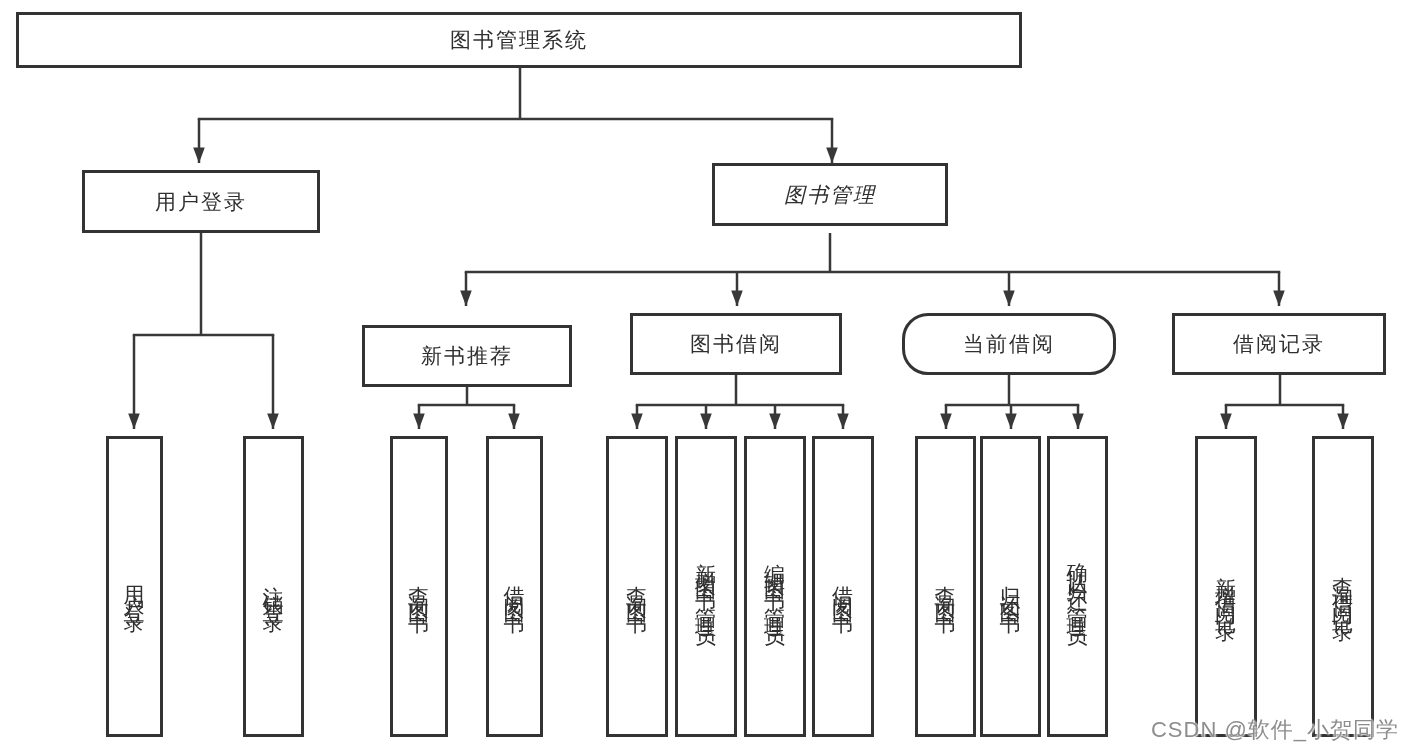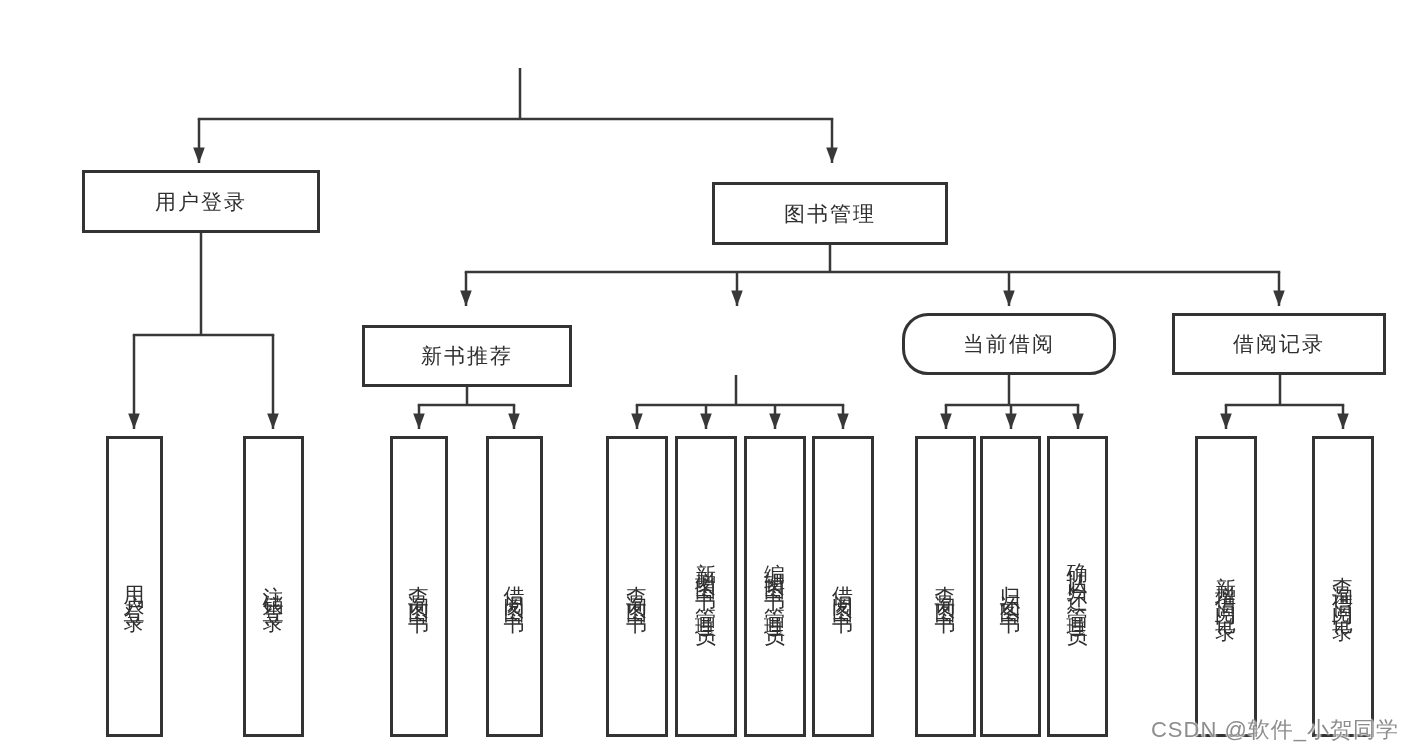--- a/index.html
+++ b/index.html
@@ -35,21 +35,21 @@
     text-orientation: mixed;
     font-size: 21px;
     letter-spacing: 9px;
     line-height: 1;
     color: #2f2f2f;
   }
   
   .n-root   { left: 16px;  top: 12px;  width: 1006px; height: 56px; }
   
   .n-login  { left: 82px;  top: 170px; width: 238px;  height: 63px; }
-  .n-mgmt   { left: 712px; top: 182px; width: 236px;  height: 63px; }
+  .n-mgmt   { left: 712px; top: 163px; width: 236px;  height: 63px; font-style: italic; }
   
   .n-new    { left: 362px;  top: 313px; width: 210px; height: 62px; margin-top: 12px; }
   .n-borrow { left: 630px;  top: 313px; width: 212px; height: 62px; }
   .n-cur    { left: 902px;  top: 313px; width: 214px; height: 62px; border-radius: 26px; }
   .n-rec    { left: 1172px; top: 313px; width: 214px; height: 62px; }
   
   .lf { top: 436px; height: 301px; }
   .lf0  { left: 106px;  width: 57px; }
   .lf1  { left: 243px;  width: 61px; }
   .lf2  { left: 390px;  width: 58px; }
@@ -117,30 +117,36 @@
       <path d="M946,405 L946,429" marker-end="url(#arrow)"></path>
       <path d="M1011,405 L1011,429" marker-end="url(#arrow)"></path>
       <path d="M1078,405 L1078,429" marker-end="url(#arrow)"></path>
 
       <path d="M1280,375 L1280,405 M1224.75,405 L1344.25,405"></path>
       <path d="M1226,405 L1226,429" marker-end="url(#arrow)"></path>
       <path d="M1343,405 L1343,429" marker-end="url(#arrow)"></path>
     </g>
   </svg>
 
+  <div class="node h-label n-root">
+    <span>图书管理系统</span>
+  </div>
 
   <div class="node h-label n-login">
     <span>用户登录</span>
   </div>
   <div class="node h-label n-mgmt">
     <span>图书管理</span>
   </div>
 
   <div class="node h-label n-new">
     <span>新书推荐</span>
+  </div>
+  <div class="node h-label n-borrow">
+    <span>图书借阅</span>
   </div>
   <div class="node h-label n-cur">
     <span>当前借阅</span>
   </div>
   <div class="node h-label n-rec">
     <span>借阅记录</span>
   </div>
 
   <div class="node leaf lf lf0">
     <span>用户登录</span>

